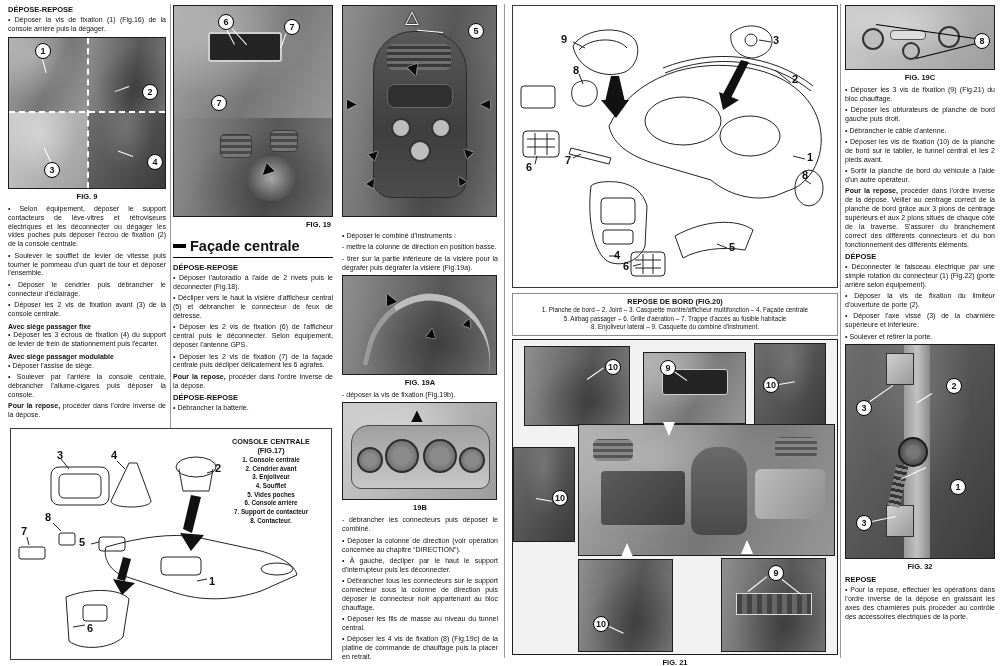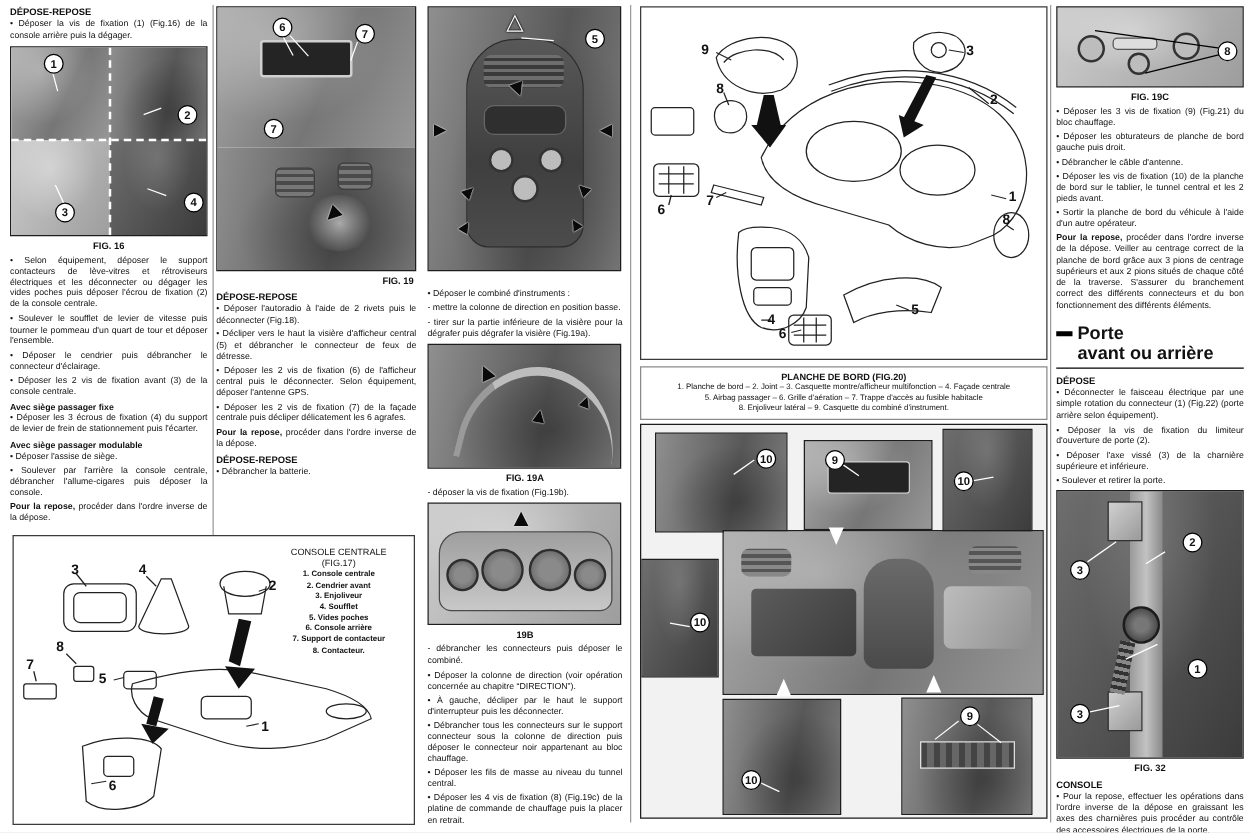--- a/index.html
+++ b/index.html
@@ -36,21 +36,21 @@
   .gauge{position:absolute;border:2px solid #2e2e2e;border-radius:50%;
          background:radial-gradient(circle,#8a8a8a 40%,#5a5a5a);}
   .knob{position:absolute;border:2px solid #333;border-radius:50%;background:#bdbdbd;}
   .lead{position:absolute;background:#000;height:1px;transform-origin:0 50%;z-index:3;}
   .lead.w{background:#fff;}
   .linebox{border:1px solid #3a3a3a;background:#fff;position:relative;}
   .cap-box{border:1px solid #8a8a8a;background:#fff;text-align:center;padding:3px 4px 3px 4px;}
   .cap-title{font-size:7.3px;font-weight:bold;}
   .cap-line{font-size:6.3px;line-height:1.35;}
   .fig17cap{position:absolute;left:206px;top:8px;width:108px;text-align:center;z-index:5;}
-  .fig17cap .t{font-size:7.3px;font-weight:normal;line-height:1.3;}
+  .fig17cap .t{font-size:7.3px;font-weight:bold;line-height:1.3;}
   .fig17cap .it{font-size:6.3px;font-weight:600;line-height:1.38;}
   svg text{font-family:"Liberation Sans","DejaVu Sans",sans-serif;font-weight:bold;font-size:11px;fill:#111;}
   .porte-head{margin:10px 0 5px 0;border-bottom:1.6px solid #000;padding-bottom:3px;}
   .porte-l1{display:flex;align-items:center;gap:4px;}
   .porte-l2{font-weight:bold;font-size:14.5px;margin-left:17px;}
   .wedge{position:absolute;width:0;height:0;border-style:solid;z-index:3;}
 </style>
 </head>
 <body>
 
@@ -73,21 +73,21 @@
       <div class="dashline-v" style="left:78px;"></div>
       <div class="co" style="left:26px;top:5px;">1</div>
       <div class="co" style="left:133px;top:46px;">2</div>
       <div class="co" style="left:35px;top:124px;">3</div>
       <div class="co" style="left:138px;top:116px;">4</div>
       <div class="lead w" style="left:33px;top:19px;width:16px;transform:rotate(75deg);"></div>
       <div class="lead w" style="left:120px;top:48px;width:15px;transform:rotate(160deg);"></div>
       <div class="lead w" style="left:42px;top:124px;width:16px;transform:rotate(-115deg);"></div>
       <div class="lead w" style="left:124px;top:118px;width:16px;transform:rotate(200deg);"></div>
     </div>
-    <div class="figlabel">FIG. 16</div>
+    <div class="figlabel">FIG. 9</div>
 
     <div class="p">• Selon équipement, déposer le support contacteurs de lève-vitres et rétroviseurs électriques et les déconnecter ou dégager les vides poches puis déposer l'écrou de fixation (2) de la console centrale.</div>
     <div class="p">• Soulever le soufflet de levier de vitesse puis tourner le pommeau d'un quart de tour et déposer l'ensemble.</div>
     <div class="p">• Déposer le cendrier puis débrancher le connecteur d'éclairage.</div>
     <div class="p">• Déposer les 2 vis de fixation avant (3) de la console centrale.</div>
     <div class="sh">Avec siège passager fixe</div>
     <div class="p">• Déposer les 3 écrous de fixation (4) du support de levier de frein de stationnement puis l'écarter.</div>
     <div class="sh">Avec siège passager modulable</div>
     <div class="p">• Déposer l'assise de siège.</div>
     <div class="p">• Soulever par l'arrière la console centrale, débrancher l'allume-cigares puis déposer la console.</div>
@@ -160,20 +160,24 @@
       <span class="arw black" style="left:82px;top:156px;font-size:20px;transform:rotate(-135deg);">▲</span>
       <div class="co" style="left:44px;top:8px;">6</div>
       <div class="co" style="left:110px;top:13px;">7</div>
       <div class="co" style="left:37px;top:89px;">7</div>
       <div class="lead w" style="left:52px;top:22px;width:18px;transform:rotate(62deg);"></div>
       <div class="lead w" style="left:58px;top:22px;width:22px;transform:rotate(48deg);"></div>
       <div class="lead w" style="left:112px;top:27px;width:16px;transform:rotate(110deg);"></div>
     </div>
     <div class="figlabel" style="text-align:right;margin-right:2px;">FIG. 19</div>
 
+    <div class="sec-head">
+      <span class="dash"></span>
+      <span class="sec-head-text">Façade centrale</span>
+    </div>
     <div class="h1">DÉPOSE-REPOSE</div>
     <div class="p">• Déposer l'autoradio à l'aide de 2 rivets puis le déconnecter (Fig.18).</div>
     <div class="p">• Décliper vers le haut la visière d'afficheur central (5) et débrancher le connecteur de feux de détresse.</div>
     <div class="p">• Déposer les 2 vis de fixation (6) de l'afficheur central puis le déconnecter. Selon équipement, déposer l'antenne GPS.</div>
     <div class="p">• Déposer les 2 vis de fixation (7) de la façade centrale puis décliper délicatement les 6 agrafes.</div>
     <div class="p"><span class="pb">Pour la repose,</span><span> procéder dans l'ordre inverse de la dépose.</span></div>
     <div class="h1">DÉPOSE-REPOSE</div>
     <div class="p">• Débrancher la batterie.</div>
   </div>
 
@@ -279,21 +283,21 @@
         <text x="289" y="173">8</text>
         <text x="13" y="165">6</text>
         <text x="52" y="158">7</text>
         <text x="101" y="253">4</text>
         <text x="110" y="264">6</text>
         <text x="216" y="245">5</text>
       </svg>
     </div>
 
     <div class="cap-box" style="width:316px;margin-top:5px;">
-      <div class="cap-title">PLANCHE DE BORD (FIG.20)</div>
+      <div class="cap-title">REPOSE DE BORD (FIG.20)</div>
       <div class="cap-line">1. Planche de bord – 2. Joint – 3. Casquette montre/afficheur multifonction – 4. Façade centrale</div>
       <div class="cap-line">5. Airbag passager – 6. Grille d'aération – 7. Trappe d'accès au fusible habitacle</div>
       <div class="cap-line">8. Enjoliveur latéral – 9. Casquette du combiné d'instrument.</div>
     </div>
 
     <div class="photo" style="width:324px;height:314px;margin-top:3px;background:#f2f2f2;">
       <div class="photo tone-b" style="position:absolute;left:11px;top:6px;width:104px;height:78px;">
         <div class="co" style="left:80px;top:12px;">10</div>
         <div class="lead w" style="left:62px;top:32px;width:20px;transform:rotate(-35deg);"></div>
       </div>
@@ -324,20 +328,21 @@
       <div class="photo tone-b" style="position:absolute;left:208px;top:218px;width:103px;height:92px;">
         <div style="position:absolute;left:14px;top:34px;width:74px;height:20px;border:1.5px solid #ddd;background:repeating-linear-gradient(90deg,#444 0 5px,#666 5px 10px);"></div>
         <div class="co" style="left:46px;top:6px;">9</div>
         <div class="lead w" style="left:26px;top:32px;width:24px;transform:rotate(-38deg);"></div>
         <div class="lead w" style="left:60px;top:20px;width:24px;transform:rotate(38deg);"></div>
       </div>
       <div class="wedge" style="left:150px;top:82px;border-width:14px 6px 0 6px;border-color:#fff transparent transparent transparent;"></div>
       <div class="wedge" style="left:108px;top:203px;border-width:0 6px 14px 6px;border-color:transparent transparent #fff transparent;"></div>
       <div class="wedge" style="left:228px;top:200px;border-width:0 6px 14px 6px;border-color:transparent transparent #fff transparent;"></div>
     </div>
+    <div class="figlabel">FIG. 21</div>
   </div>
 
   <div class="col" style="left:845px;width:150px;">
     <div class="photo tone-c" style="width:148px;height:63px;">
       <div class="knob" style="left:16px;top:22px;width:18px;height:18px;"></div>
       <div class="knob" style="left:92px;top:20px;width:18px;height:18px;"></div>
       <div class="knob" style="left:56px;top:36px;width:14px;height:14px;"></div>
       <div style="position:absolute;left:44px;top:24px;width:34px;height:8px;border:1px solid #555;border-radius:4px;background:#ddd;"></div>
       <div class="lead" style="left:30px;top:18px;width:102px;transform:rotate(8deg);"></div>
       <div class="lead" style="left:70px;top:52px;width:64px;transform:rotate(-14deg);"></div>
@@ -345,27 +350,20 @@
     </div>
     <div class="figlabel">FIG. 19C</div>
 
     <div class="p">• Déposer les 3 vis de fixation (9) (Fig.21) du bloc chauffage.</div>
     <div class="p">• Déposer les obturateurs de planche de bord gauche puis droit.</div>
     <div class="p">• Débrancher le câble d'antenne.</div>
     <div class="p">• Déposer les vis de fixation (10) de la planche de bord sur le tablier, le tunnel central et les 2 pieds avant.</div>
     <div class="p">• Sortir la planche de bord du véhicule à l'aide d'un autre opérateur.</div>
     <div class="p"><span class="pb">Pour la repose,</span><span> procéder dans l'ordre inverse de la dépose. Veiller au centrage correct de la planche de bord grâce aux 3 pions de centrage supérieurs et aux 2 pions situés de chaque côté de la traverse. S'assurer du branchement correct des différents connecteurs et du bon fonctionnement des différents éléments.</span></div>
 
-    <div class="porte-head">
-      <div class="porte-l1">
-        <span class="dash"></span>
-        <span class="sec-head-text">Porte</span>
-      </div>
-      <div class="porte-l2">avant ou arrière</div>
-    </div>
     <div class="h1">DÉPOSE</div>
     <div class="p">• Déconnecter le faisceau électrique par une simple rotation du connecteur (1) (Fig.22) (porte arrière selon équipement).</div>
     <div class="p">• Déposer la vis de fixation du limiteur d'ouverture de porte (2).</div>
     <div class="p">• Déposer l'axe vissé (3) de la charnière supérieure et inférieure.</div>
     <div class="p">• Soulever et retirer la porte.</div>
 
     <div class="photo tone-d" style="width:148px;height:213px;margin-top:2px;">
       <div style="position:absolute;left:58px;top:0;width:26px;height:213px;background:linear-gradient(90deg,#9a9a9a,#c2c2c2 50%,#8a8a8a);"></div>
       <div style="position:absolute;left:40px;top:8px;width:26px;height:30px;background:linear-gradient(135deg,#d0d0d0,#9a9a9a);border:1px solid #333;"></div>
       <div style="position:absolute;left:40px;top:160px;width:26px;height:30px;background:linear-gradient(135deg,#d0d0d0,#9a9a9a);border:1px solid #333;"></div>
@@ -374,17 +372,17 @@
       <div class="co" style="left:10px;top:55px;">3</div>
       <div class="co" style="left:100px;top:33px;">2</div>
       <div class="co" style="left:104px;top:134px;">1</div>
       <div class="co" style="left:10px;top:170px;">3</div>
       <div class="lead w" style="left:24px;top:56px;width:28px;transform:rotate(-35deg);"></div>
       <div class="lead w" style="left:86px;top:48px;width:18px;transform:rotate(148deg);"></div>
       <div class="lead w" style="left:80px;top:122px;width:28px;transform:rotate(155deg);"></div>
       <div class="lead w" style="left:26px;top:176px;width:24px;transform:rotate(-12deg);"></div>
     </div>
     <div class="figlabel">FIG. 32</div>
-    <div class="h1" style="margin-top:2px;">CONSOLE</div>
+    <div class="h1" style="margin-top:2px;">REPOSE</div>
     <div class="p">• Pour la repose, effectuer les opérations dans l'ordre inverse de la dépose en graissant les axes des charnières puis procéder au contrôle des accessoires électriques de la porte.</div>
   </div>
 
 </div>
 
 </body></html>

